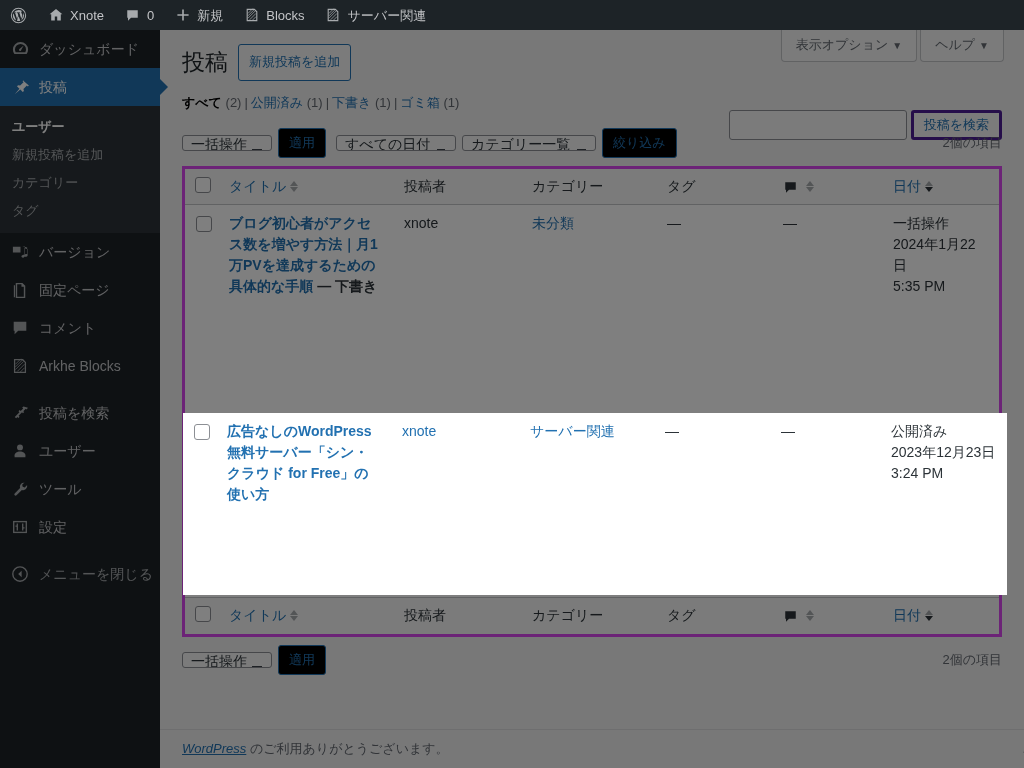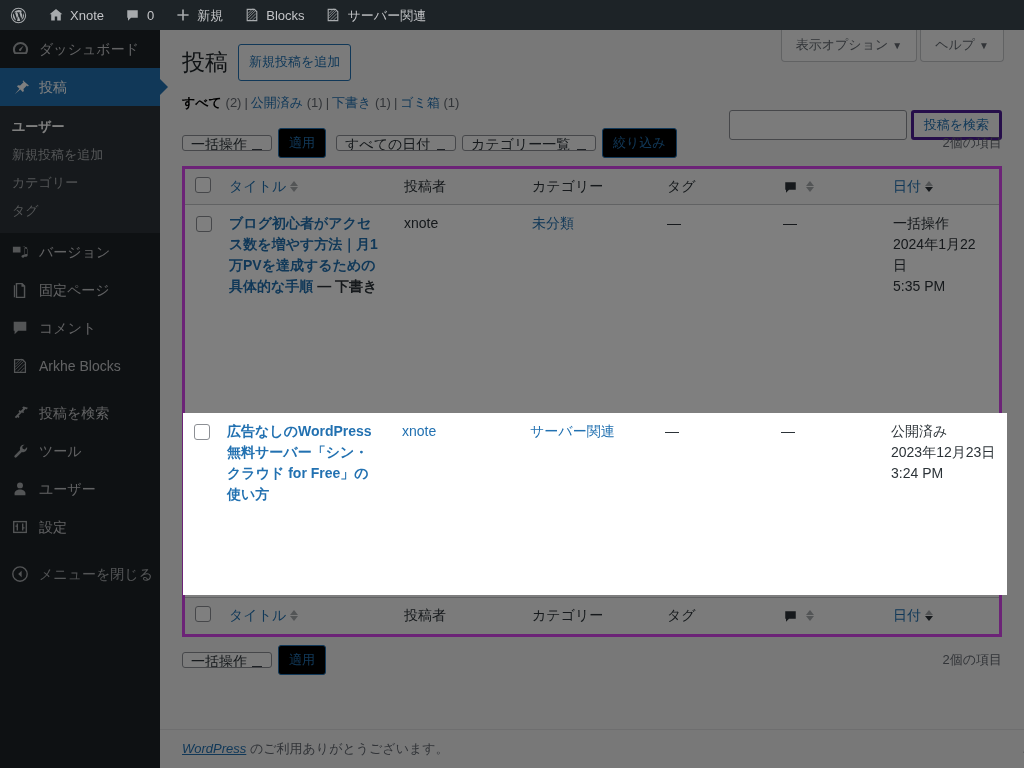--- a/index.html
+++ b/index.html
@@ -535,34 +535,34 @@
       <svg width="19" height="19" viewBox="0 0 20 20" fill="currentColor">
           <path d="M13.1 2.5l-1.3 1.3 1 1-2.6 2.6-1-1-1.3 1.3 1 1-3.6 3.6L4 13.6l1.4 1.4 1.3-1.3 1 1 1.3-1.3-1-1 3.6-3.6 1 1 1.3-1.3-1-1 2.6-2.6 1 1L17.8 4l-4.7-1.5z"></path>
         </svg>
     </span>
     <span>投稿を検索</span>
   </div>
 
   <div class="menu-top">
     <span class="m-icon">
       <svg width="18" height="18" viewBox="0 0 20 20" fill="currentColor">
-          <path d="M15.4 3.1a4.5 4.5 0 00-5.3 5.9l-6 6a1.4 1.4 0 002 2l6-6a4.5 4.5 0 005.8-5.4l-2.6 2.6-2.3-.6-.6-2.3 2.6-2.6z"></path>
-        </svg>
-    </span>
-    <span>ツール</span>
-  </div>
-
-  <div class="menu-top">
-    <span class="m-icon">
-      <svg width="18" height="18" viewBox="0 0 20 20" fill="currentColor">
           <circle cx="10" cy="6" r="3.3"></circle>
           <path d="M10 10.5c-3.3 0-6 1.9-6 4.2V17h12v-2.3c0-2.3-2.7-4.2-6-4.2z"></path>
         </svg>
     </span>
     <span>ユーザー</span>
+  </div>
+
+  <div class="menu-top">
+    <span class="m-icon">
+      <svg width="18" height="18" viewBox="0 0 20 20" fill="currentColor">
+          <path d="M15.4 3.1a4.5 4.5 0 00-5.3 5.9l-6 6a1.4 1.4 0 002 2l6-6a4.5 4.5 0 005.8-5.4l-2.6 2.6-2.3-.6-.6-2.3 2.6-2.6z"></path>
+        </svg>
+    </span>
+    <span>ツール</span>
   </div>
 
   <div class="menu-top">
     <span class="m-icon">
       <svg width="18" height="18" viewBox="0 0 20 20" fill="none" stroke="currentColor" stroke-width="1.5">
           <rect x="3" y="4" width="14" height="12"></rect>
           <path d="M7 6v8M13 6v8M7 9h-2M13 11h2"></path>
         </svg>
     </span>
     <span>設定</span>

